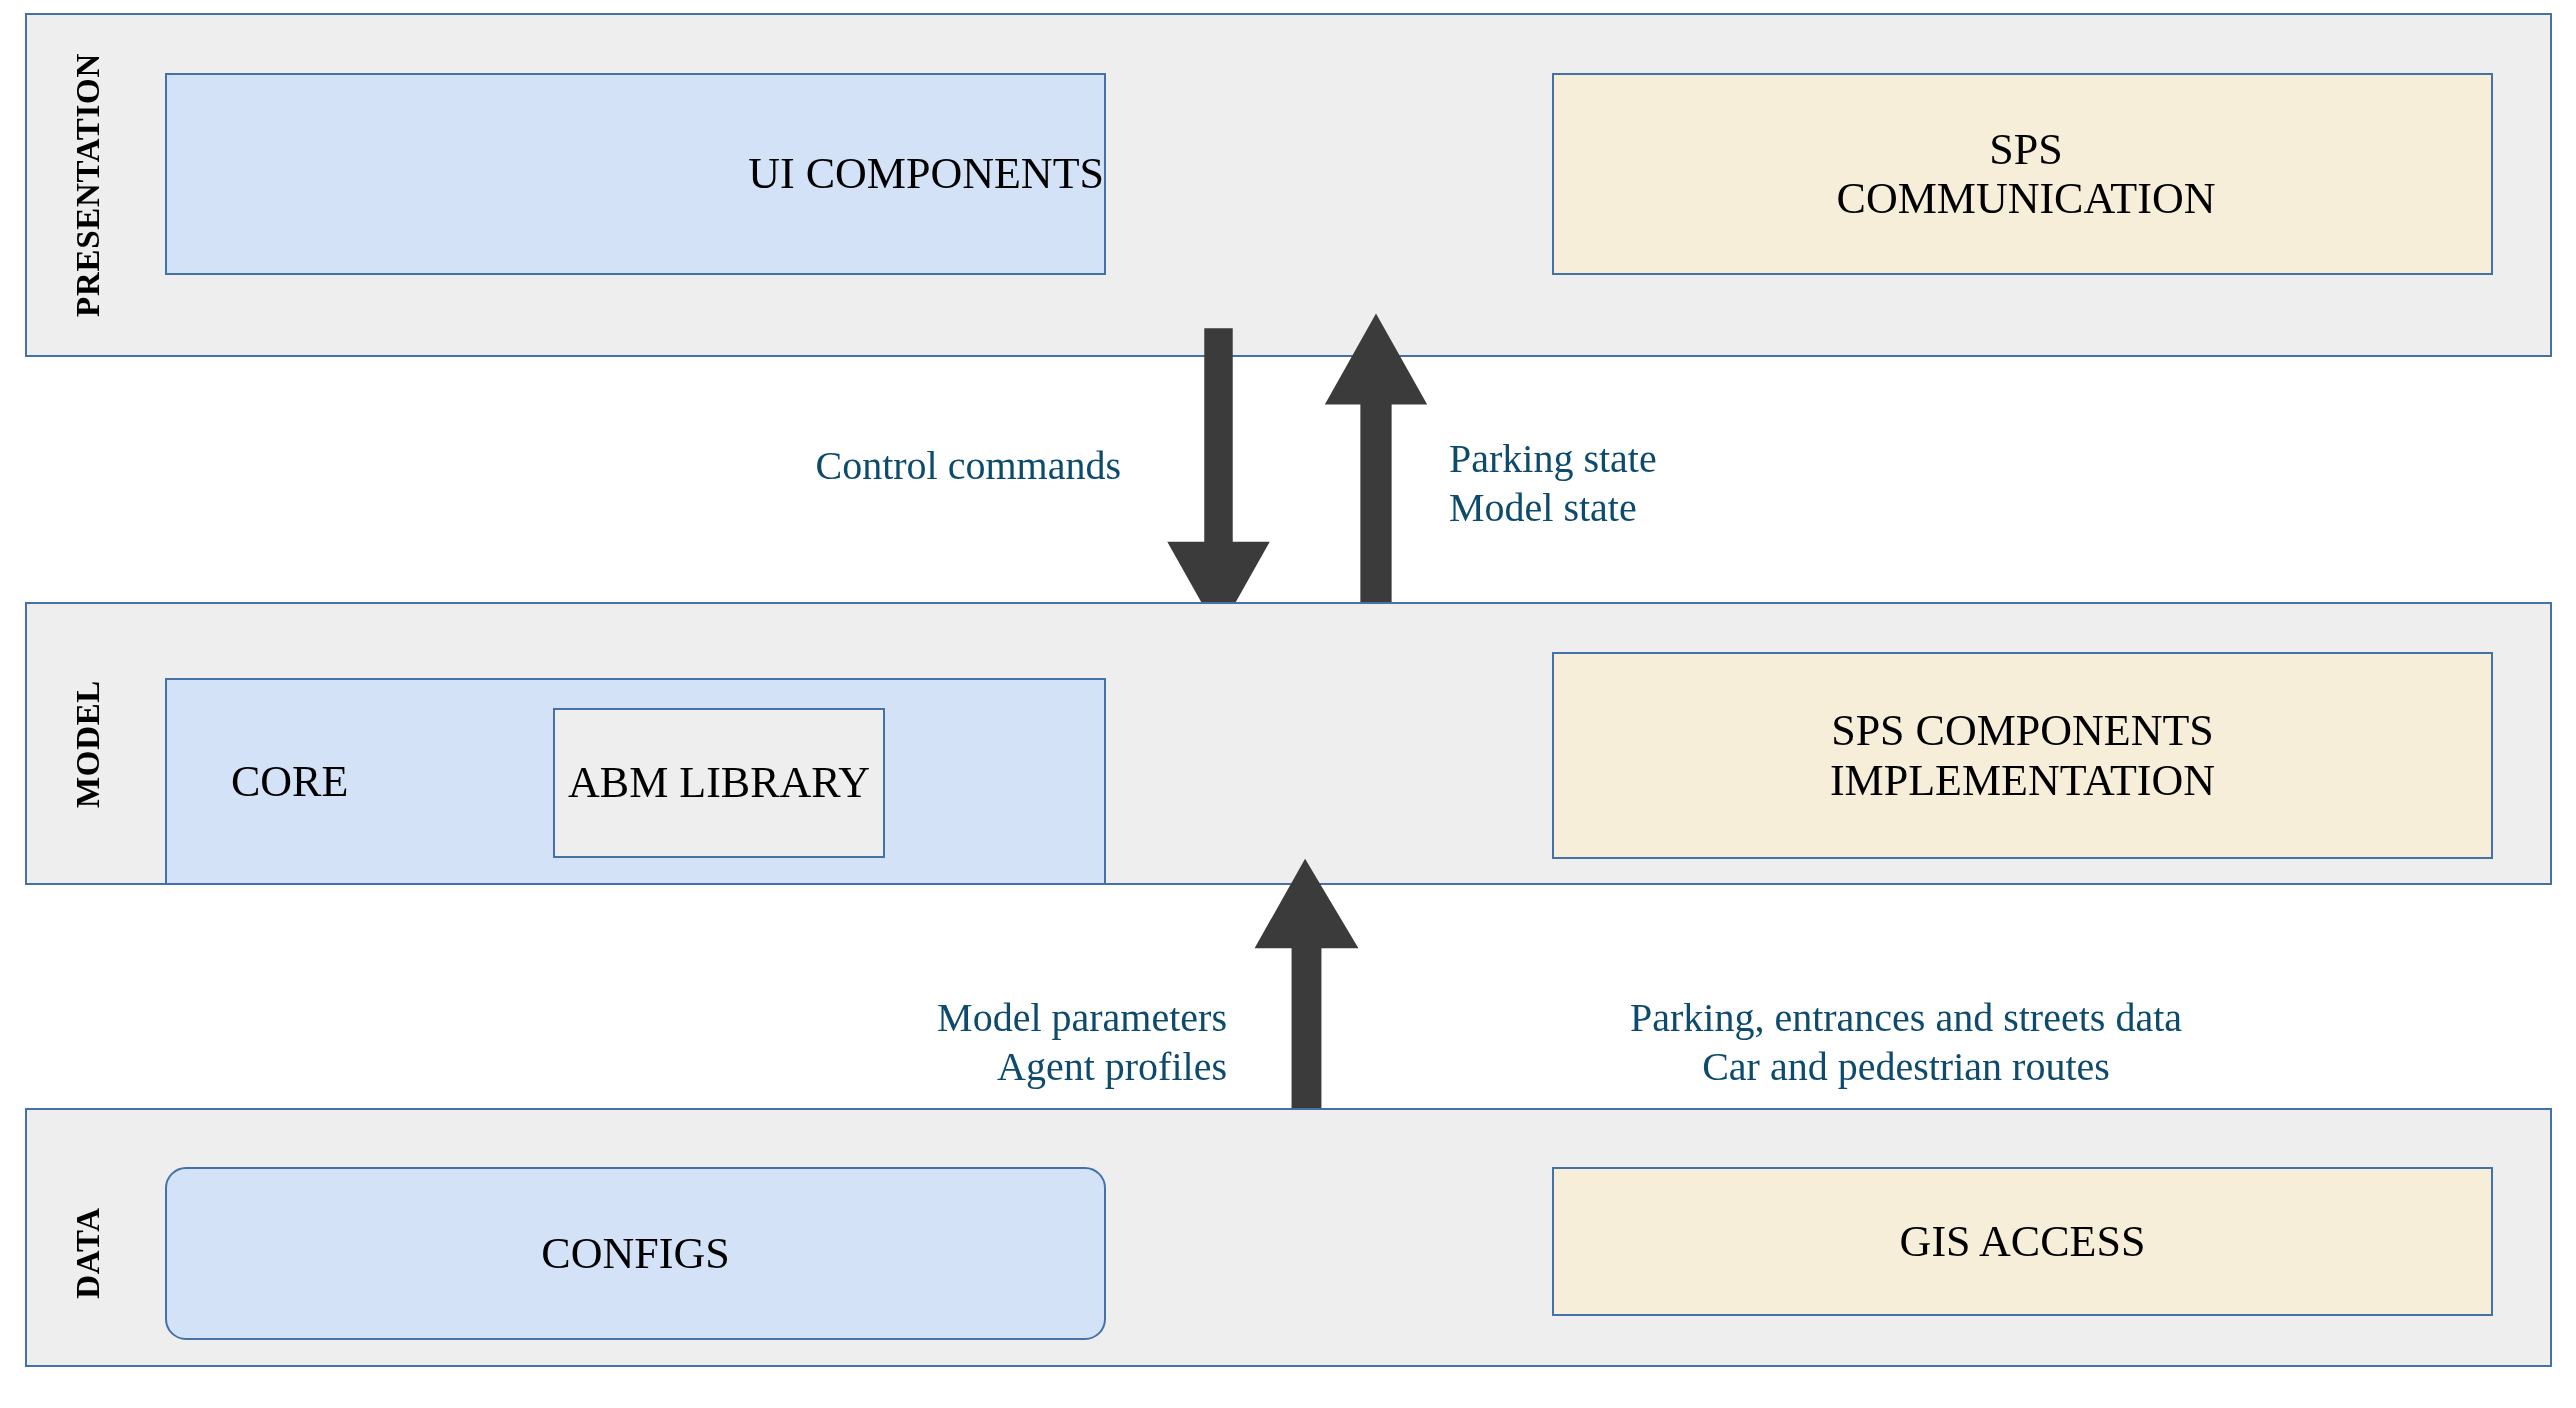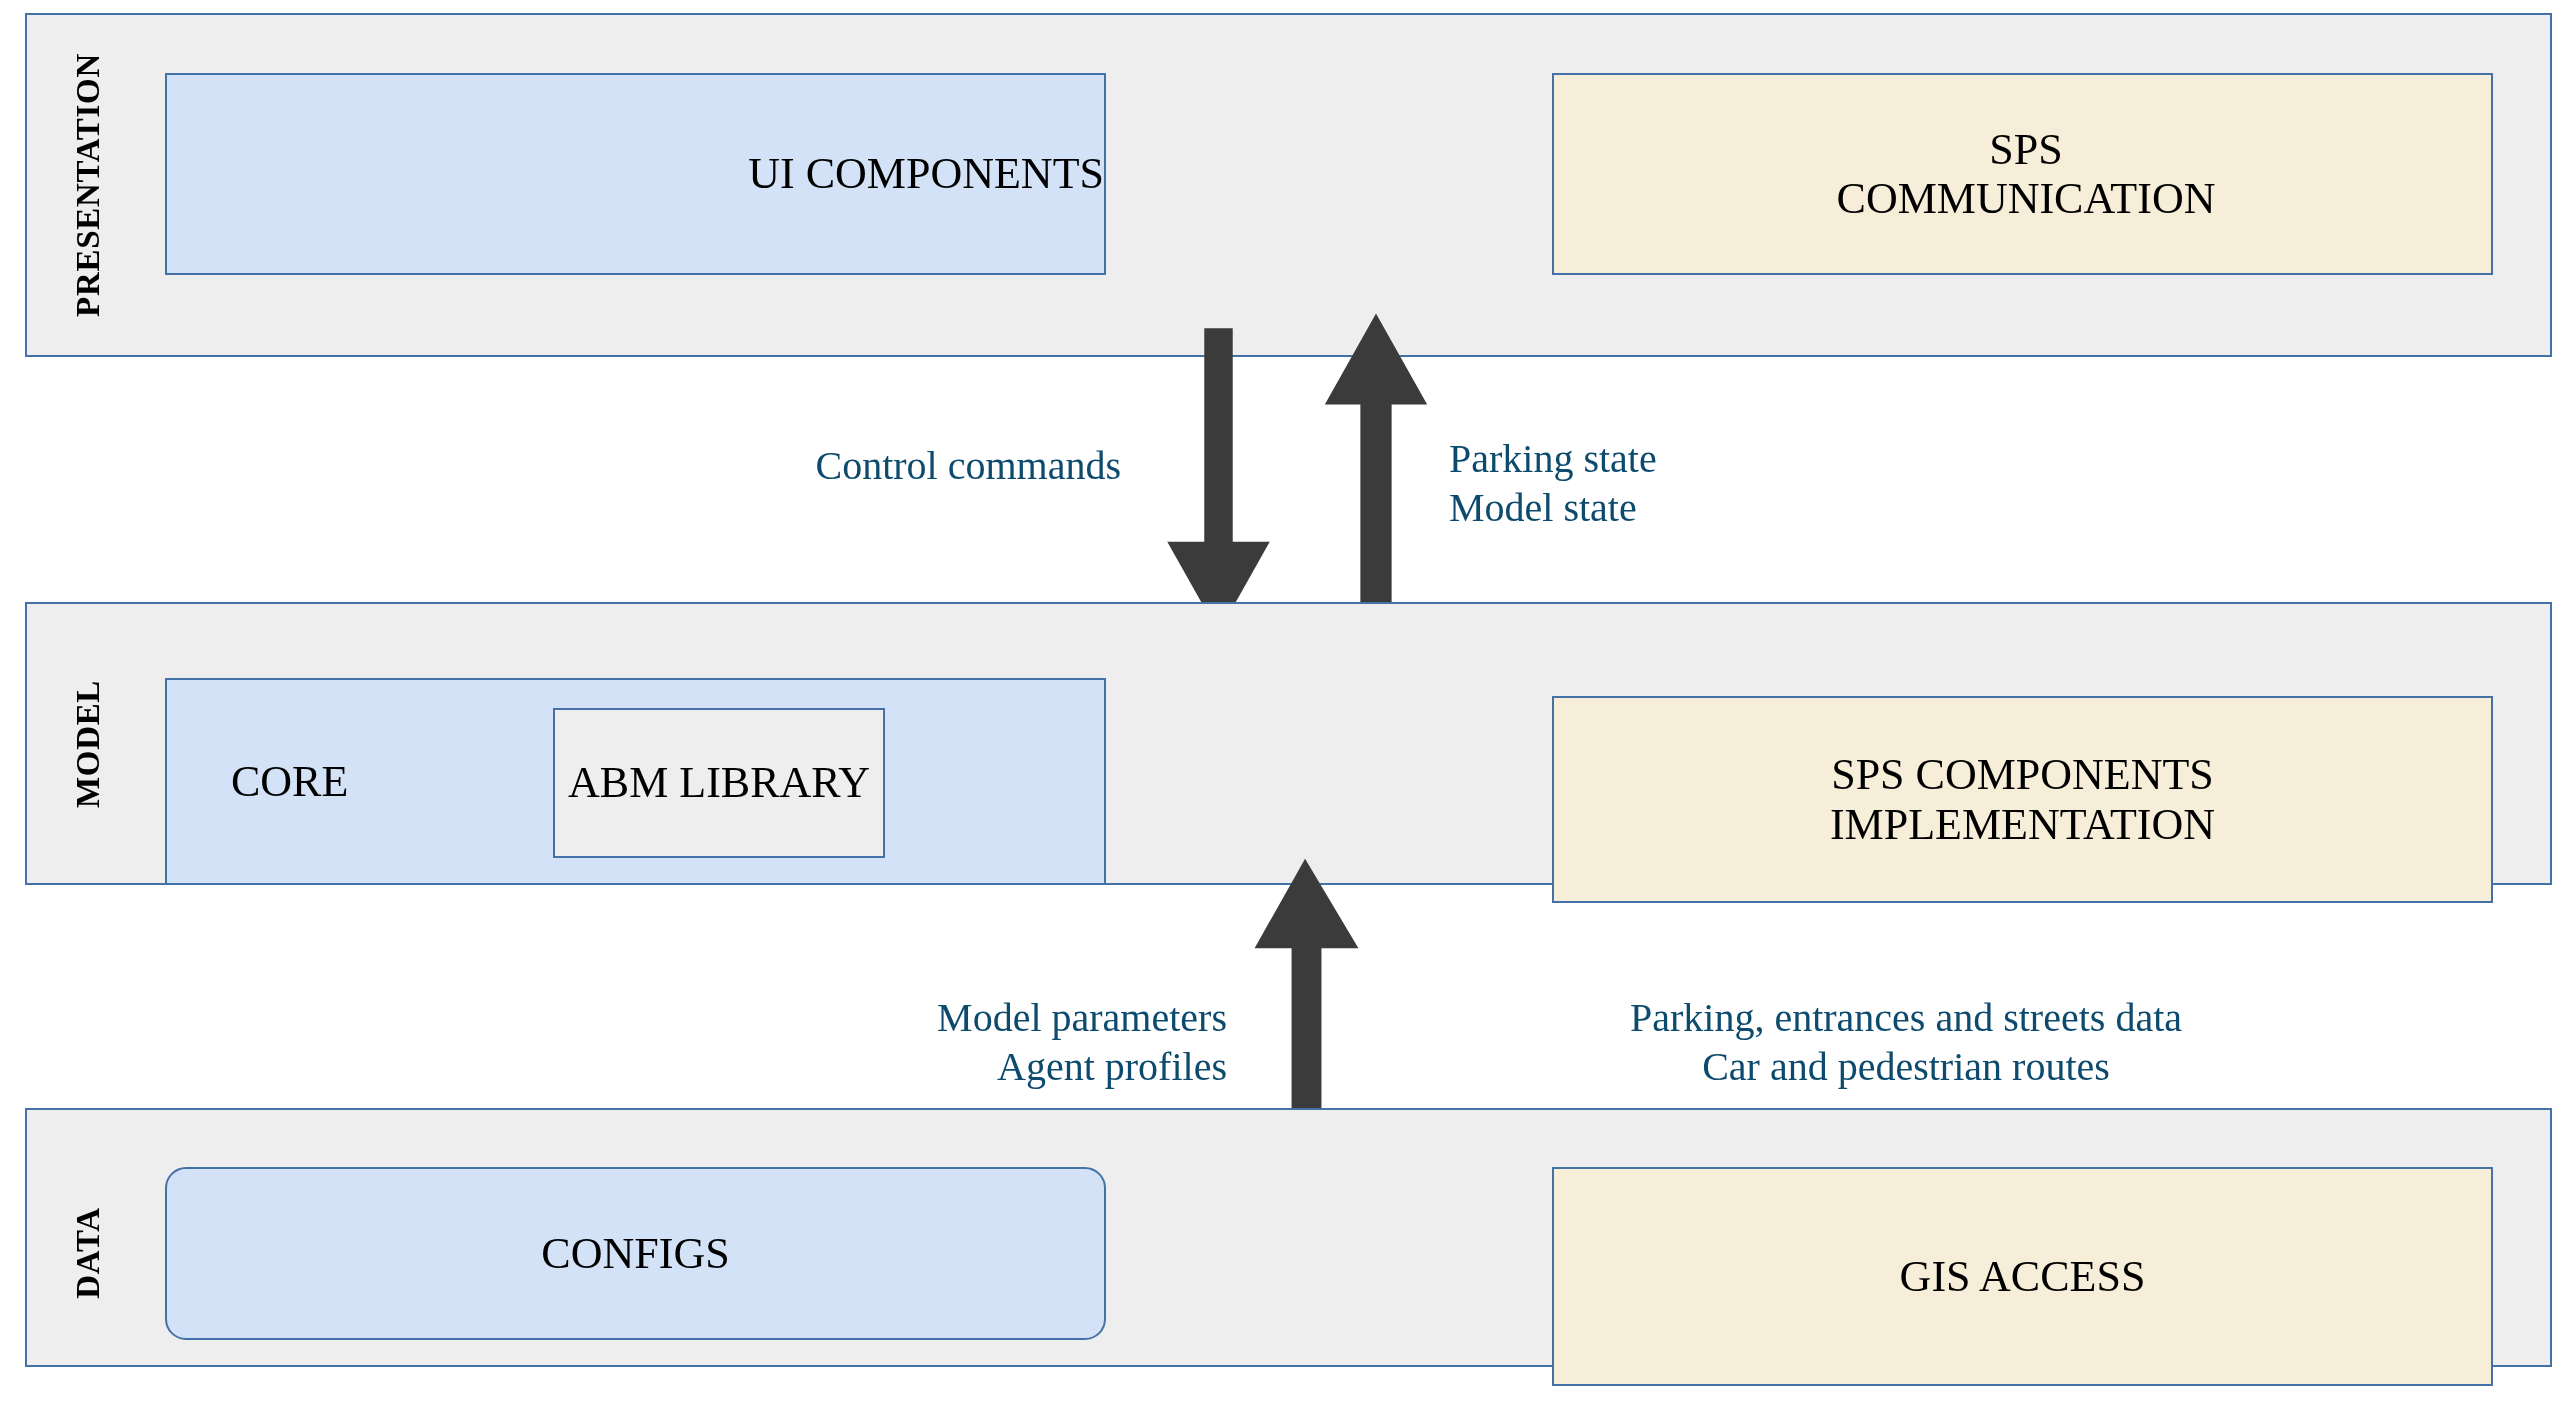--- a/index.html
+++ b/index.html
@@ -130,21 +130,21 @@
   </div>
   <div class="layer-label" style="left:88px; top:744px;">MODEL</div>
 
   <div class="comp-box blue core-box" style="left:165px; top:652px; width:941px; height:207px;">
     <span class="core-label">CORE</span>
     <div class="comp-box grey" style="left:386px; top:28px; width:332px; height:150px; position:absolute;">
       <span class="box-text">ABM LIBRARY</span>
     </div>
   </div>
 
-  <div class="comp-box cream" style="left:1552px; top:652px; width:941px; height:207px;margin-top:44px;">
+  <div class="comp-box cream" style="left:1552px; top:652px; width:941px; height:207px;">
     <span class="box-text">SPS COMPONENTS
 IMPLEMENTATION</span>
   </div>
 
   <div class="arrow" style="left:1251px; top:858px;">
     <svg width="111" height="303" viewBox="0 0 156 424">
       <polygon points="76,0 151,126 99,126 99,422 57,422 57,126 5,126" fill="#3b3b3b"></polygon>
     </svg>
   </div>
 
@@ -155,18 +155,18 @@
 Car and pedestrian routes</div>
 
   <div class="layer-band" style="left:25px; top:1108px; width:2527px; height:259px;">
   </div>
   <div class="layer-label" style="left:88px; top:1253px;">DATA</div>
 
   <div class="comp-box blue" style="left:165px; top:1167px; width:941px; height:173px;border-radius:21px;">
     <span class="box-text">CONFIGS</span>
   </div>
 
-  <div class="comp-box cream" style="left:1552px; top:1167px; width:941px; height:219px;justify-content:flex-end;">
+  <div class="comp-box cream" style="left:1552px; top:1167px; width:941px; height:149px;justify-content:flex-end;">
     <span class="box-text">GIS ACCESS</span>
   </div>
 
 </div>
 
 
 </body></html>

